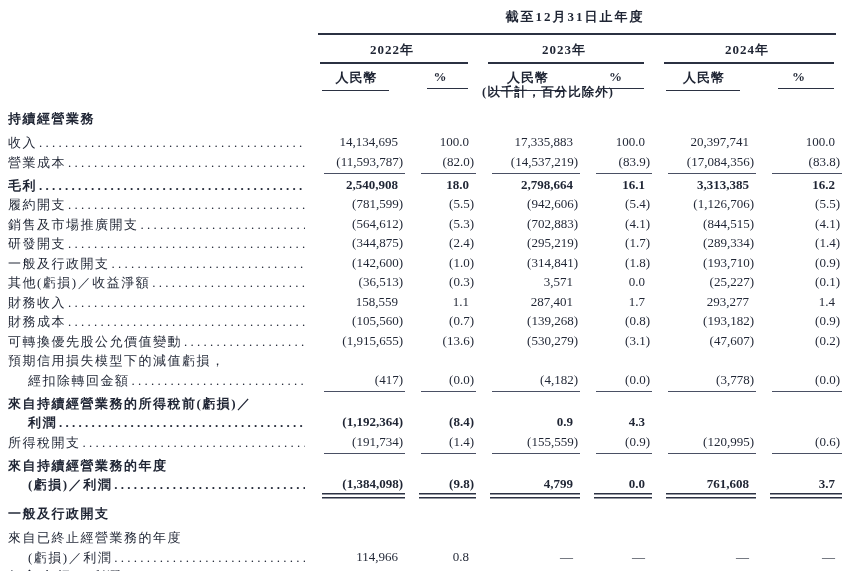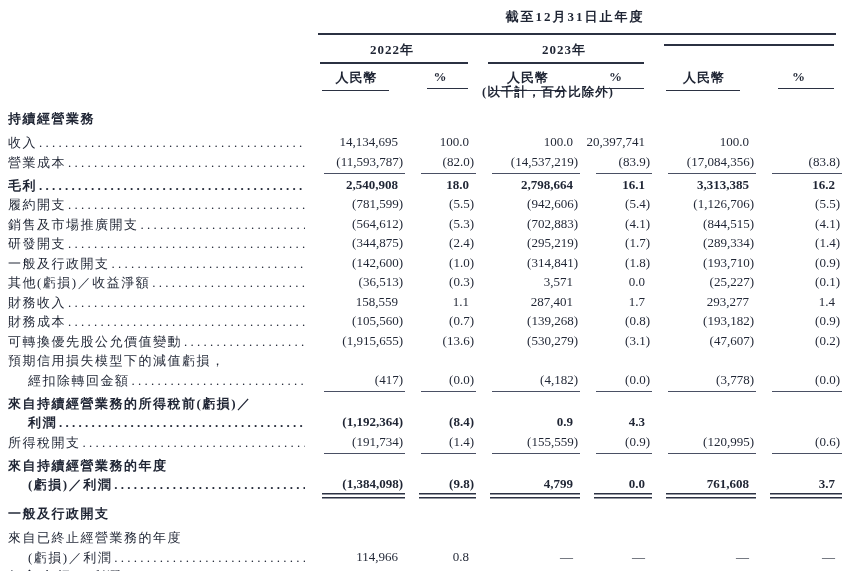--- a/index.html
+++ b/index.html
@@ -60,20 +60,21 @@
 
     <div class="ycell y2022">
       <span class="ylab">2022年</span>
       <i class="yrule"></i>
     </div>
     <div class="ycell y2023">
       <span class="ylab">2023年</span>
       <i class="yrule"></i>
     </div>
     <div class="ycell y2024">
+      <span class="ylab">2024年</span>
       <i class="yrule"></i>
     </div>
 
     <div class="scell rmb" style="grid-column:2">
       <span class="slab">人民幣</span>
         <i class="srule"></i>
     </div>
     <div class="scell pct" style="grid-column:3">
       <span class="slab">%</span>
         <i class="srule"></i>
@@ -110,20 +111,21 @@
         <div class="v b"></div>
         <div class="v b"></div>
       </div>
       <div class="trow r">
         <div class="lblwrap">
           <span class="lbl">收入</span>
           <span class="dots"></span>
         </div>
         <div class="v np">14,134,695</div>
         <div class="v np">100.0</div>
+        <div class="v np">17,335,883</div>
         <div class="v np">100.0</div>
         <div class="v np">20,397,741</div>
         <div class="v np">100.0</div>
       </div>
       <div class="trow ru">
         <div class="lblwrap">
           <span class="lbl">營業成本</span>
           <span class="dots"></span>
         </div>
         <div class="v ul">(11,593,787)</div>

